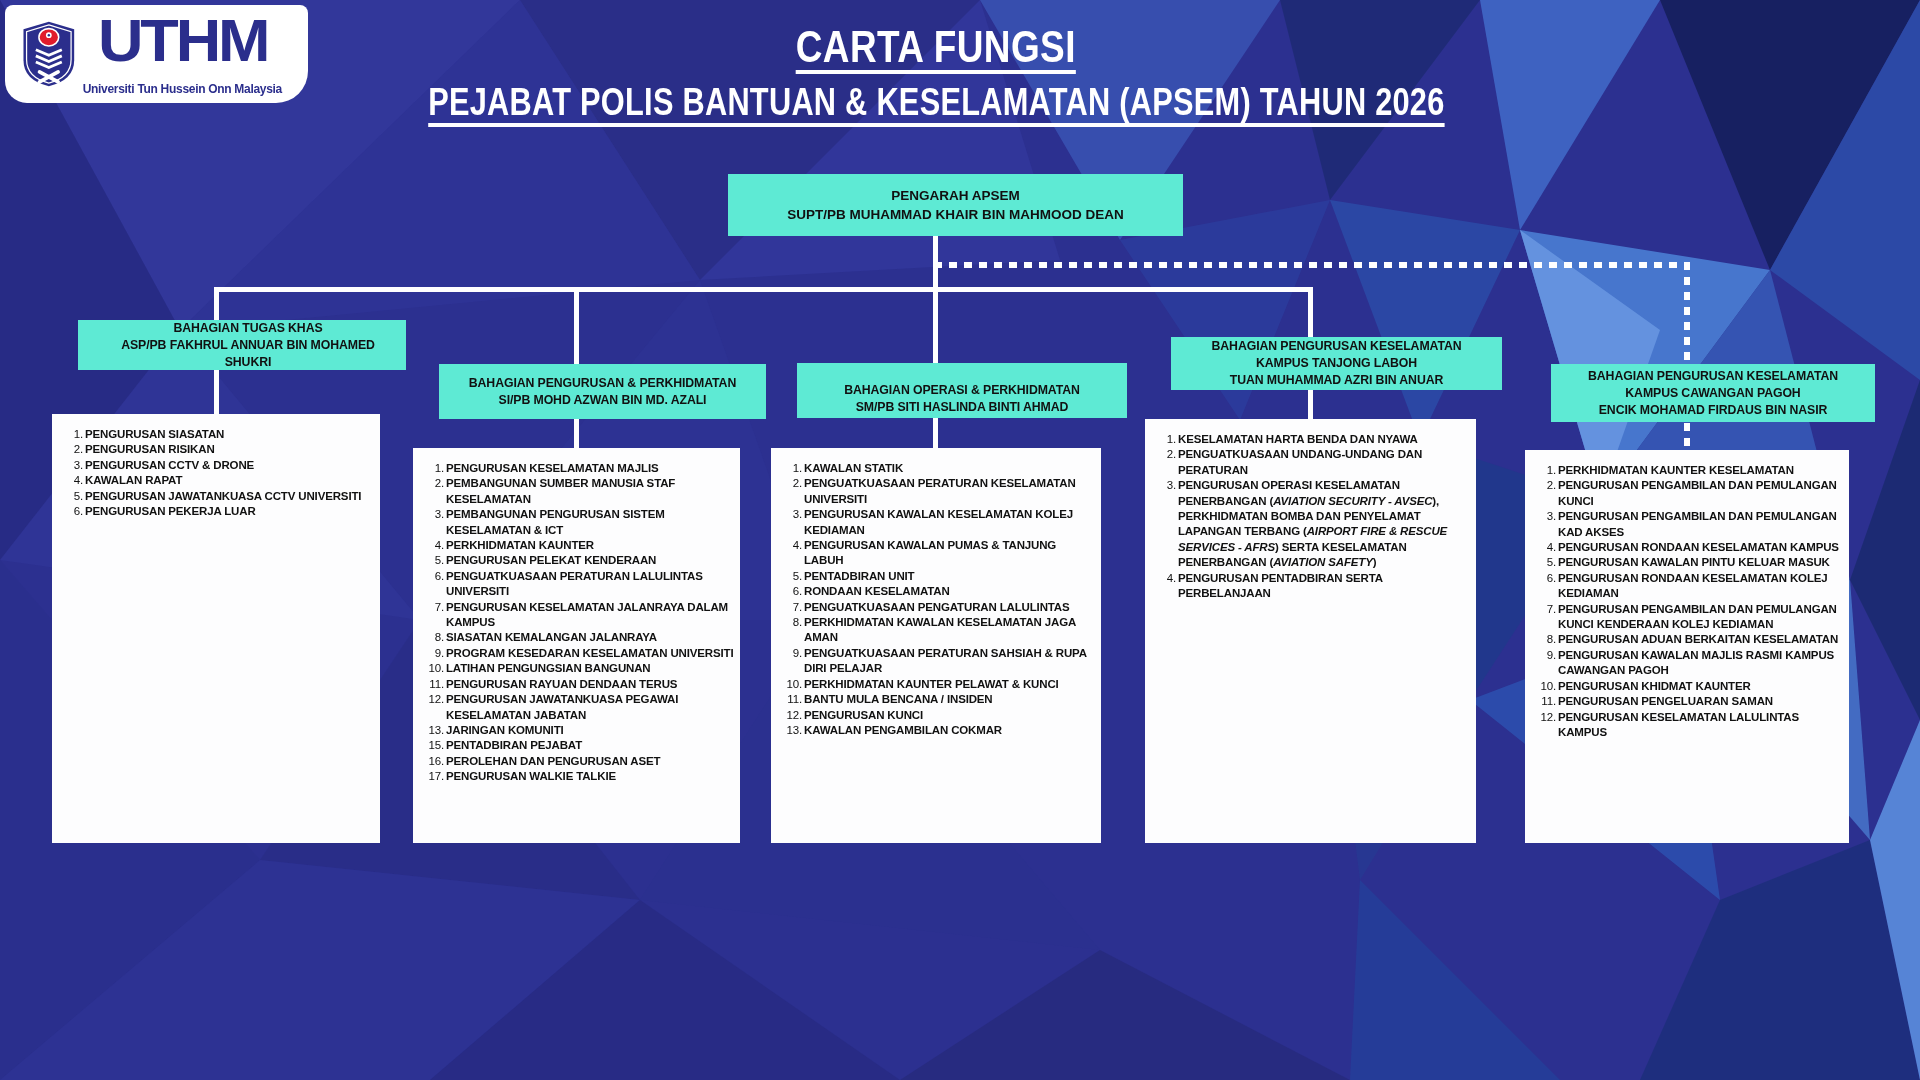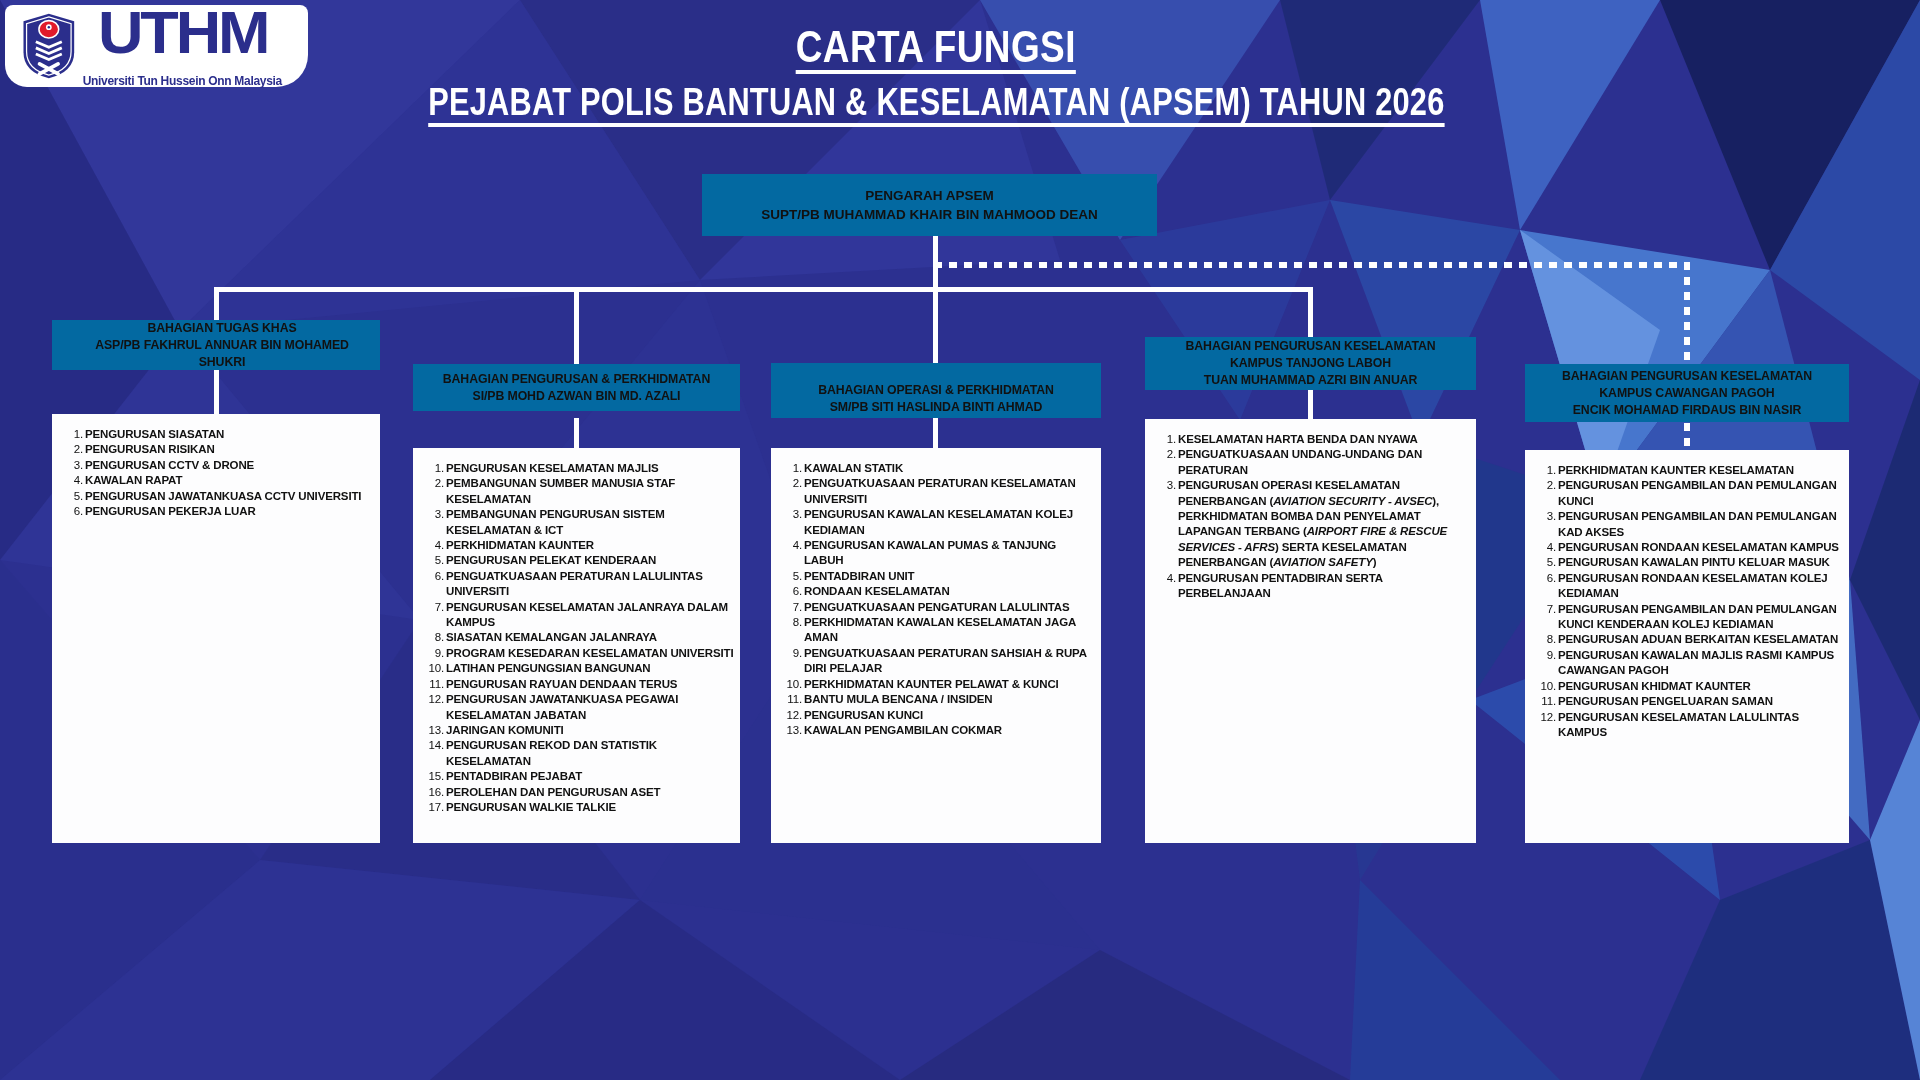--- a/index.html
+++ b/index.html
@@ -5,21 +5,21 @@
   html,body{margin:0;padding:0;}
   body{
     width:1920px;height:1080px;position:relative;overflow:hidden;
     background:#2c3090;
     font-family:"Liberation Sans", sans-serif;
   }
   .bgsvg{position:absolute;left:0;top:0;width:1920px;height:1080px;z-index:0;}
 
   
   .logo-card{
-    position:absolute;left:5px;top:5px;width:303px;height:82px;background:#ffffff;
+    position:absolute;left:5px;top:5px;width:303px;height:98px;background:#ffffff;
     border-radius:8px 8px 32px 22px;z-index:3;display:flex;align-items:center;
     padding:4px 26px 4px 16px;box-sizing:border-box;
   }
   .logo-text{display:flex;flex-direction:column;align-items:center;margin-left:6px;}
   .logo-acronym{
     font-weight:bold;color:#2b2e8c;font-size:60px;line-height:58px;letter-spacing:-3px;
     transform:scaleX(1.05);
   }
   .logo-fullname{
     font-weight:bold;color:#2b2e8c;font-size:12px;letter-spacing:-0.3px;margin-top:12px;white-space:nowrap;
@@ -36,23 +36,23 @@
 
   
   .conn{position:absolute;background:#ffffff;z-index:1;}
   .dot-h{position:absolute;height:6px;z-index:1;
     background:repeating-linear-gradient(90deg,#ffffff 0 8px,transparent 8px 15px);}
   .dot-v{position:absolute;width:6px;z-index:1;
     background:repeating-linear-gradient(180deg,#ffffff 0 8px,transparent 8px 15px);}
 
   
   .node{
-    position:absolute;background:#0369a1;color:#111111;z-index:2;
+    position:absolute;background:#5eead4;color:#111111;z-index:2;
     display:flex;flex-direction:column;align-items:center;justify-content:center;
-    text-align:center;box-sizing:border-box;padding:2px 8px;
+    text-align:center;box-sizing:border-box;padding:2px 8px;margin-left:26px;
   }
   .root-node{font-size:13.5px;font-weight:bold;line-height:19px;}
   .head-node{font-size:12.3px;font-weight:bold;line-height:17px;letter-spacing:-0.1px;}
   .list-node{
     position:absolute;background:#fdfdfe;z-index:2;box-sizing:border-box;
     padding:13px 4px 8px 8px;color:#111111;
   }
   .fn-item{display:grid;grid-template-columns:23px 1fr;column-gap:2px;
     font-size:11.5px;line-height:15.4px;letter-spacing:-0.15px;}
   .fn-item .num{text-align:right;font-weight:400;}
@@ -137,21 +137,21 @@
 
 <div class="node root-node" style="left:702px;top:174px;width:455px;height:62px;">
   <div>PENGARAH APSEM</div>
   <div>SUPT/PB MUHAMMAD KHAIR BIN MAHMOOD DEAN</div>
 </div>
 
 <div class="node head-node" style="left:52px;top:320px;width:328px;height:50px;padding-left:20px;">
     <div>BAHAGIAN TUGAS KHAS</div>
     <div>ASP/PB FAKHRUL ANNUAR BIN MOHAMED SHUKRI</div>
   </div>
-<div class="node head-node" style="left:413px;top:364px;width:327px;height:47px;justify-content:center;">
+<div class="node head-node" style="left:413px;top:364px;width:327px;height:55px;justify-content:center;">
     <div>BAHAGIAN PENGURUSAN &amp; PERKHIDMATAN</div>
     <div>SI/PB MOHD AZWAN BIN MD. AZALI</div>
   </div>
 <div class="node head-node" style="left:771px;top:363px;width:330px;height:55px;justify-content:flex-end;">
     <div>BAHAGIAN OPERASI &amp; PERKHIDMATAN</div>
     <div>SM/PB SITI HASLINDA BINTI AHMAD</div>
   </div>
 <div class="node head-node" style="left:1145px;top:337px;width:331px;height:53px;">
     <div>BAHAGIAN PENGURUSAN KESELAMATAN</div>
     <div>KAMPUS TANJONG LABOH</div>
@@ -236,24 +236,20 @@
     </div>
     <div class="fn-item">
       <span class="num">12.</span>
       <span class="txt"><span>PENGURUSAN JAWATANKUASA PEGAWAI KESELAMATAN JABATAN</span></span>
     </div>
     <div class="fn-item">
       <span class="num">13.</span>
       <span class="txt"><span>JARINGAN KOMUNITI</span></span>
     </div>
     <div class="fn-item">
-      <span class="num">14.</span>
-      <span class="txt"><span>PENGURUSAN REKOD DAN STATISTIK KESELAMATAN</span></span>
-    </div>
-    <div class="fn-item">
       <span class="num">15.</span>
       <span class="txt"><span>PENTADBIRAN PEJABAT</span></span>
     </div>
     <div class="fn-item">
       <span class="num">16.</span>
       <span class="txt"><span>PEROLEHAN DAN PENGURUSAN ASET</span></span>
     </div>
     <div class="fn-item">
       <span class="num">17.</span>
       <span class="txt"><span>PENGURUSAN WALKIE TALKIE</span></span>

